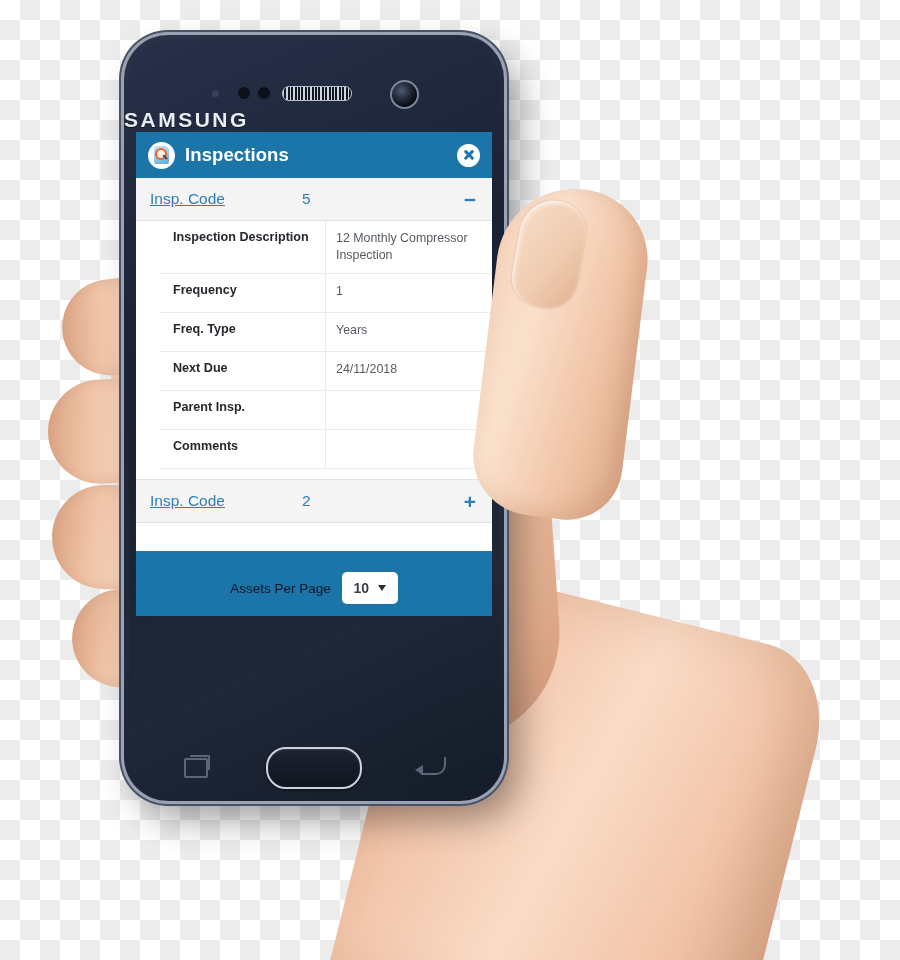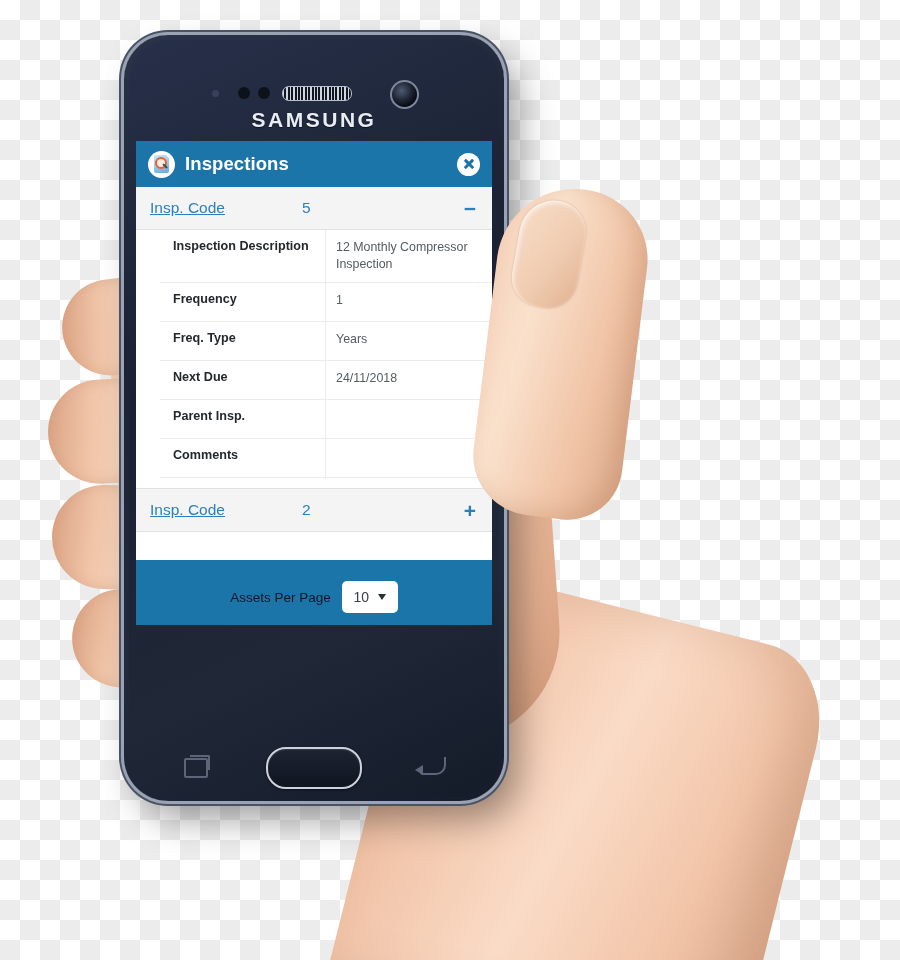--- a/index.html
+++ b/index.html
@@ -100,21 +100,21 @@
     background-image: repeating-linear-gradient(90deg, #cfd6e2 0 1.4px, #11161f 1.4px 3.4px);
   }
   #camera {
     position: absolute; left: 266px; top: 45px; width: 25px; height: 25px;
     border-radius: 50%;
     background: radial-gradient(circle at 38% 35%, #4e5a73 0%, #1d2433 45%, #05070c 75%);
     border: 2px solid #7d879b;
   }
   #samsung-logo {
     position: absolute; left: 0; right: 0; top: 73px;
-    text-align: center;
+    text-align: left;
     color: #e9edf4;
     font-family: "Liberation Sans", sans-serif;
     font-weight: bold;
     font-size: 21px;
     letter-spacing: 2.5px;
     text-shadow: 0 1px 1px rgba(0,0,0,.6);
   }
 
   
   #home-button {
@@ -149,21 +149,21 @@
     content: ""; position: absolute; left: -5px; top: 8px;
     width: 0; height: 0;
     border-top: 5px solid transparent;
     border-bottom: 5px solid transparent;
     border-right: 8px solid #5d6678;
   }
 
   
   #screen {
     position: absolute;
-    left: 12px; top: 106px;
+    left: 12px; top: 97px;
     width: 356px; height: 484px;
     background: #ffffff;
     overflow: hidden;
   }
 
   
   #app-header {
     height: 46px;
     background: #1b75a8;
     display: flex;
@@ -341,20 +341,21 @@
     border-radius: 5px;
     height: 32px;
     min-width: 56px;
     display: flex;
     align-items: center;
     justify-content: center;
     gap: 9px;
     padding: 0 9px;
     box-sizing: border-box;
     cursor: pointer;
+    font-weight: bold;
   }
   #per-page-value { font-size: 14px; color: #3a3f45; }
   #per-page-caret {
     width: 0; height: 0;
     border-left: 4.5px solid transparent;
     border-right: 4.5px solid transparent;
     border-top: 6px solid #2b3036;
   }
 </style>
 </head>

